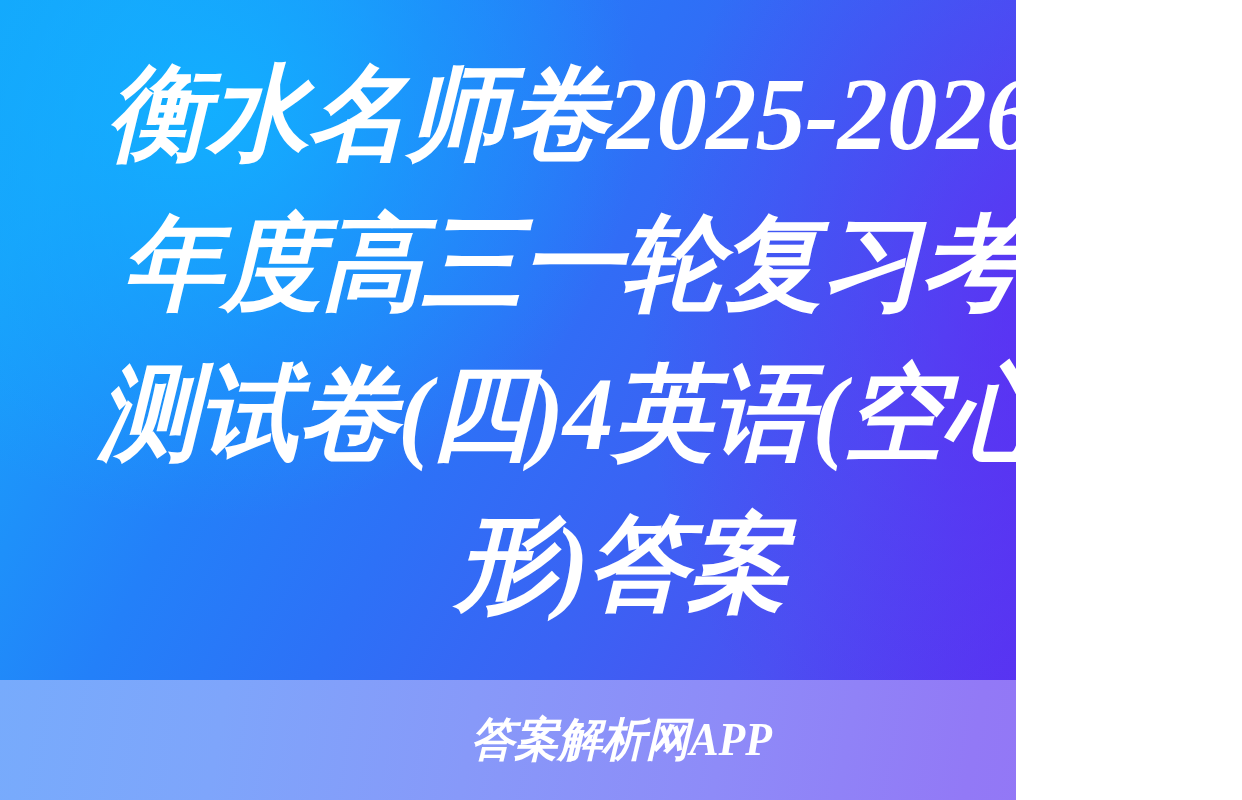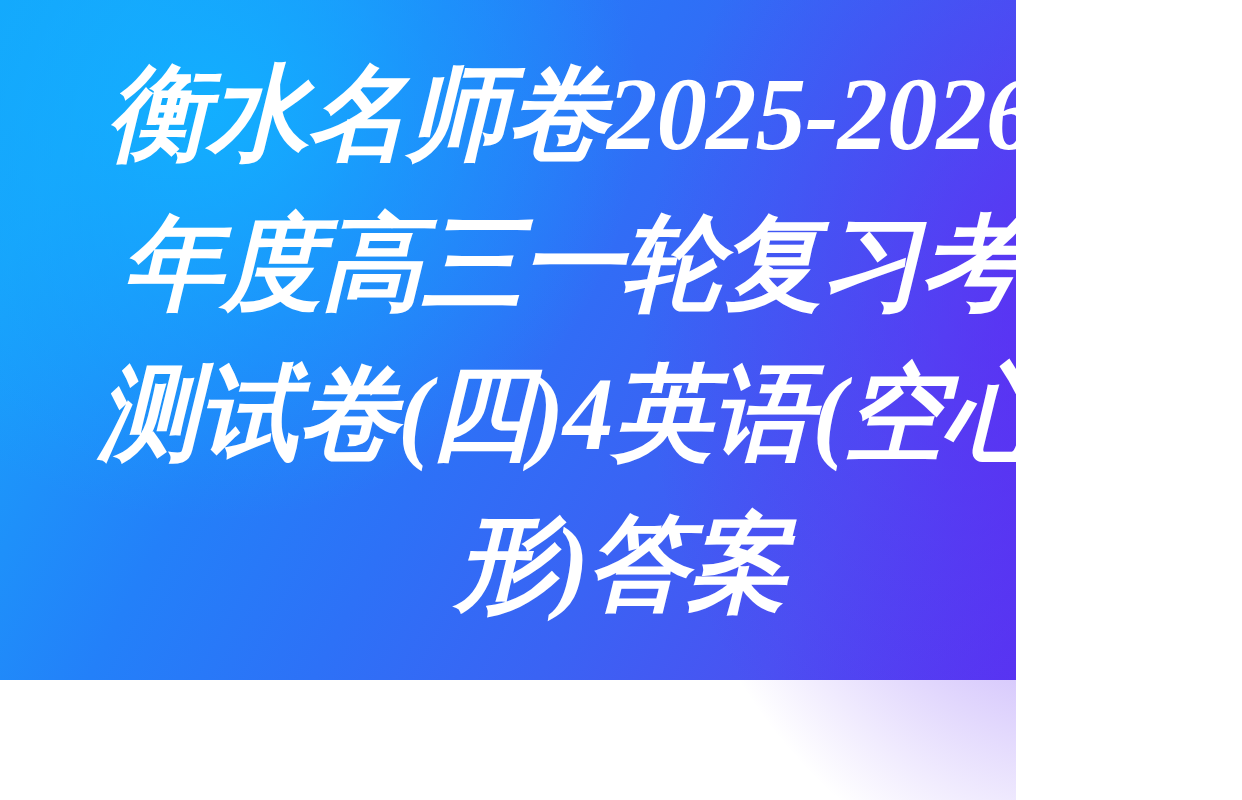--- a/index.html
+++ b/index.html
@@ -119,14 +119,17 @@
 <body>
 
 <div id="poster">
 
   <div class="hero"></div>
 
   <div class="title-wrap">
     <div class="title">衡水名师卷2025-2026学年度高三一轮复习考点测试卷(四)4英语(空心菱形)答案</div>
   </div>
 
+  <div class="footer">
+    <div class="footer-text">答案解析网APP</div>
+  </div>
 
 </div>
 
 </body></html>

